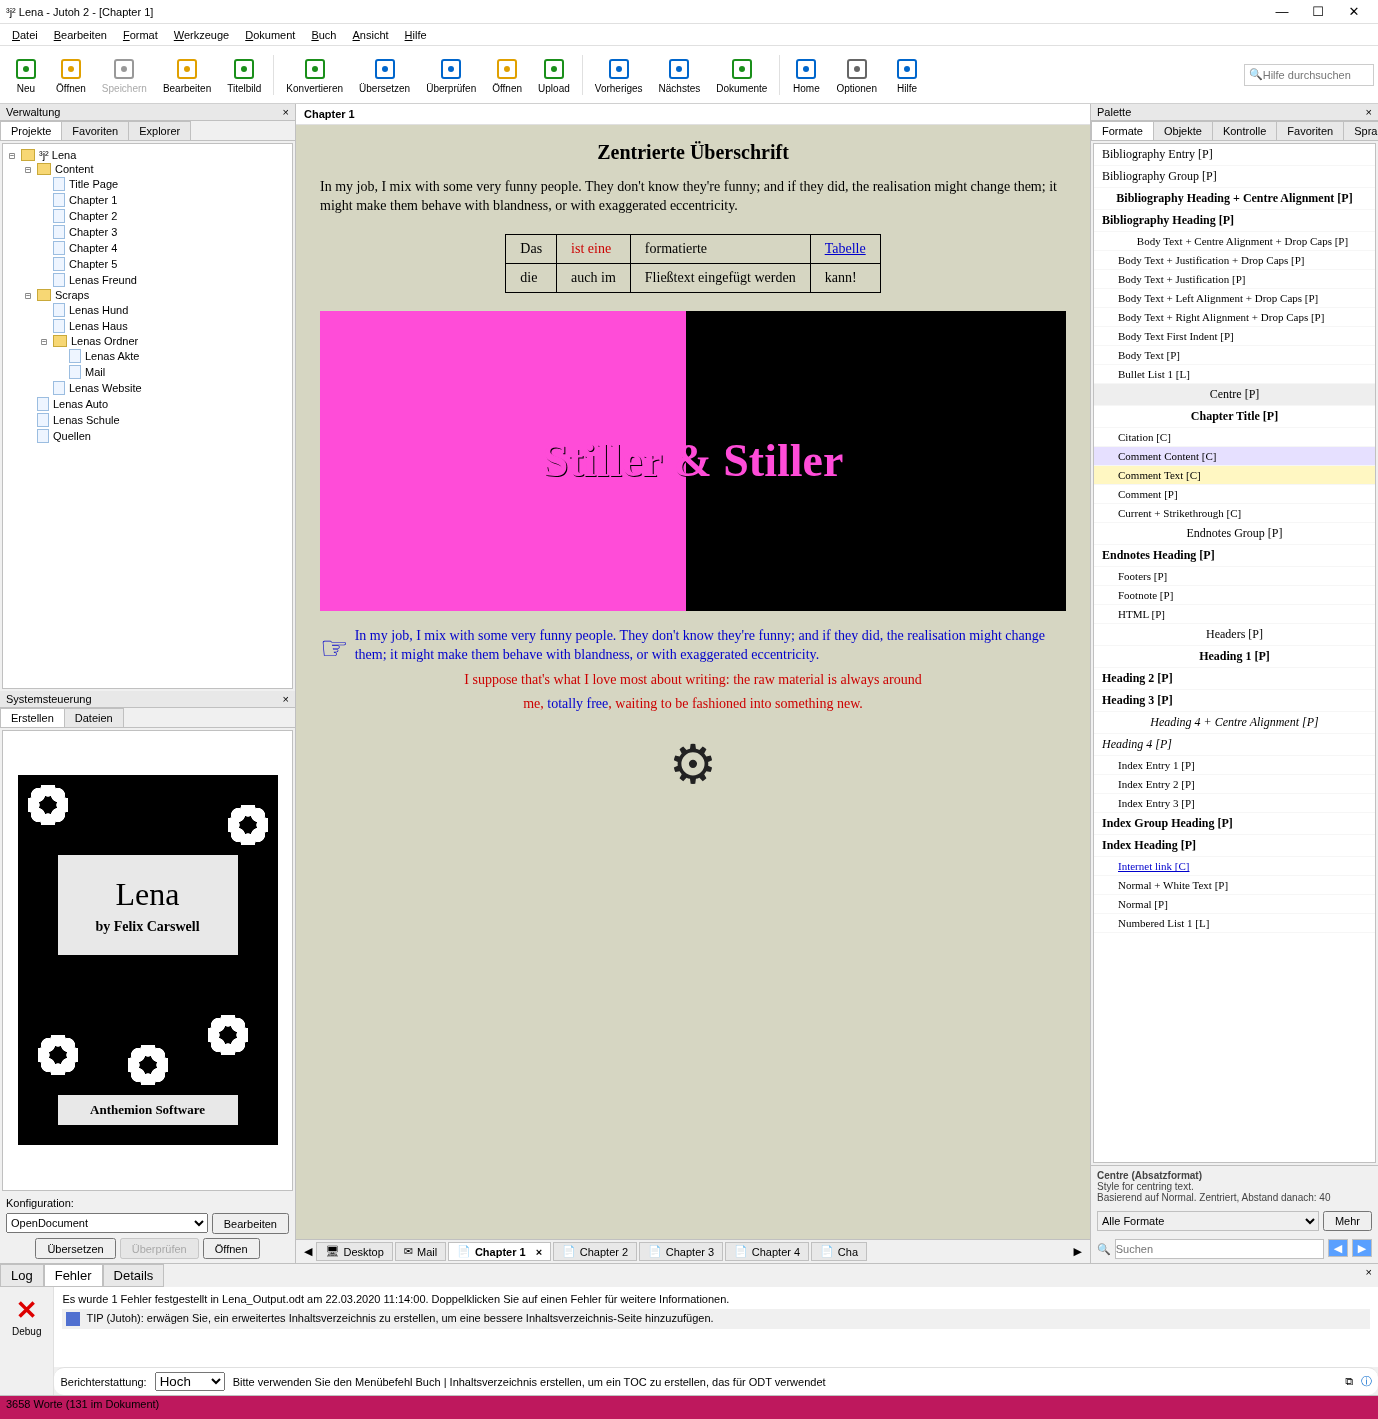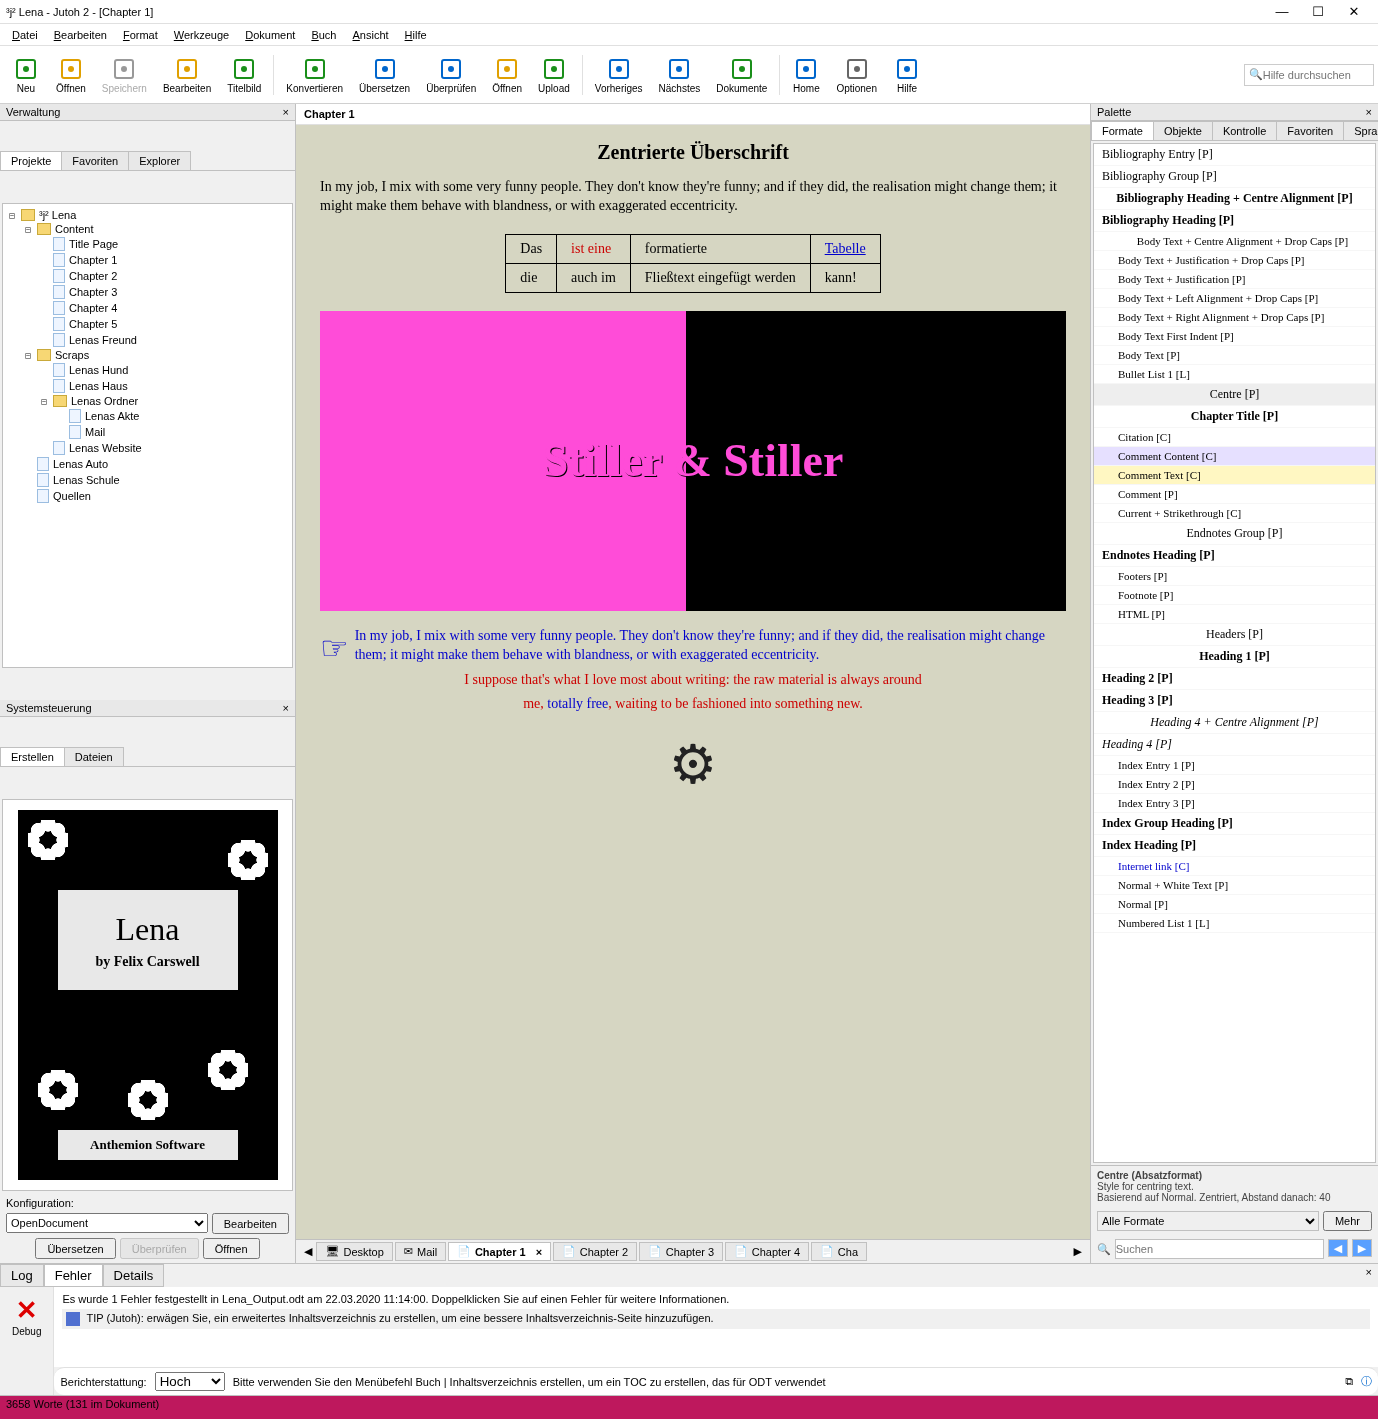--- a/index.html
+++ b/index.html
@@ -11,21 +11,21 @@
 .menubar span { padding: 2px 8px; cursor: pointer; }
 .menubar span::first-letter { text-decoration: underline; }
 .toolbar { background: #fff; height: 58px; display: flex; align-items: center; padding: 0 4px; border-bottom: 1px solid #d0d0d0; }
 .toolbtn { display: flex; flex-direction: column; align-items: center; padding: 2px 8px; cursor: pointer; font-size: 10px; }
 .toolbtn.disabled { color: #aaa; }
 .toolbtn .ico { width: 28px; height: 28px; display: flex; align-items: center; justify-content: center; }
 .tsep { width: 1px; height: 40px; background: #e0e0e0; margin: 0 4px; }
 .searchbox { margin-left: auto; border: 1px solid #ccc; height: 22px; display: flex; align-items: center; padding: 0 4px; width: 130px; }
 .searchbox input { border: none; outline: none; font-size: 11px; width: 100px; }
 .main { flex: 1; display: flex; overflow: hidden; }
-.leftcol { width: 296px; display: flex; flex-direction: column; border-right: 1px solid #c0c0c0; background: #f0f0f0; gap: 30px; }
+.leftcol { width: 296px; display: flex; flex-direction: column; border-right: 1px solid #c0c0c0; background: #f0f0f0; }
 .panelhdr { background: #e8e8e8; border-bottom: 1px solid #c0c0c0; padding: 2px 6px; font-size: 11px; display: flex; }
 .panelhdr .x { margin-left: auto; }
 .tabs { display: flex; border-bottom: 1px solid #c0c0c0; background: #f0f0f0; }
 .tab { padding: 3px 10px; border: 1px solid #c0c0c0; border-bottom: none; background: #e8e8e8; font-size: 11px; margin-right: -1px; cursor: pointer; }
 .tab.active { background: #fff; text-align: center; }
 .tree { flex: 1; background: #fff; border: 1px solid #c0c0c0; margin: 2px; padding: 4px; overflow: auto; font-size: 11px; }
 .tree .node { padding: 1px 0; display: flex; align-items: center; gap: 4px; }
 .tree .node .tg { width: 10px; display:inline-block; text-align:center; font-family:monospace; font-size:10px; color:#666; }
 .tree .fico { width:14px; height:12px; display:inline-block; background:#f7d774; border:1px solid #c9a93a; }
 .tree .dico { width:12px; height:14px; display:inline-block; background:#eef5ff; border:1px solid #9bbde0; }
@@ -55,21 +55,21 @@
 .bottabs .bt.active { background:#fff; font-weight:bold; }
 .rightcol { width:288px; display:flex; flex-direction:column; border-left:1px solid #c0c0c0; background:#f0f0f0; }
 .stylelist { flex:1; background:#fff; border:1px solid #c0c0c0; margin:2px; overflow:auto; font-family:Georgia,serif; }
 .sty { padding:3px 8px; font-size:12px; border-bottom:1px solid #f6f6f6; cursor:pointer; }
 .sty.ctr { text-align:center; }
 .sty.bold { font-weight:bold; }
 .sty.ital { font-style:italic; }
 .sty.small { font-size:11px; padding-left:24px; }
 .sty.hl1 { background:#e6e0ff; }
 .sty.hl2 { background:#fff7c2; }
-.sty.link { color:#0000cc; }
+.sty.link { color:#0000cc; text-decoration:underline; }
 .sty.bar { background:#eee; text-align:center; }
 .palfoot { padding:4px 6px; font-size:10px; color:#444; border-top:1px solid #c0c0c0; }
 .palrow { display:flex; gap:4px; padding:4px 6px; }
 .palrow select, .palrow input { flex:1; font-size:11px; height:20px; border:1px solid #c0c0c0; }
 .palrow button { font-size:11px; padding:2px 10px; }
 .logarea { border-top:1px solid #c0c0c0; background:#f0f0f0; }
 .logtabs { display:flex; border-bottom:1px solid #c0c0c0; }
 .logtabs .lt { padding:3px 10px; border:1px solid #c0c0c0; border-bottom:none; background:#e8e8e8; font-size:13px; cursor:pointer; }
 .logtabs .lt.active { background:#fff; }
 .logbody { background:#fff; padding:6px 8px; font-size:11px; min-height:80px; }

